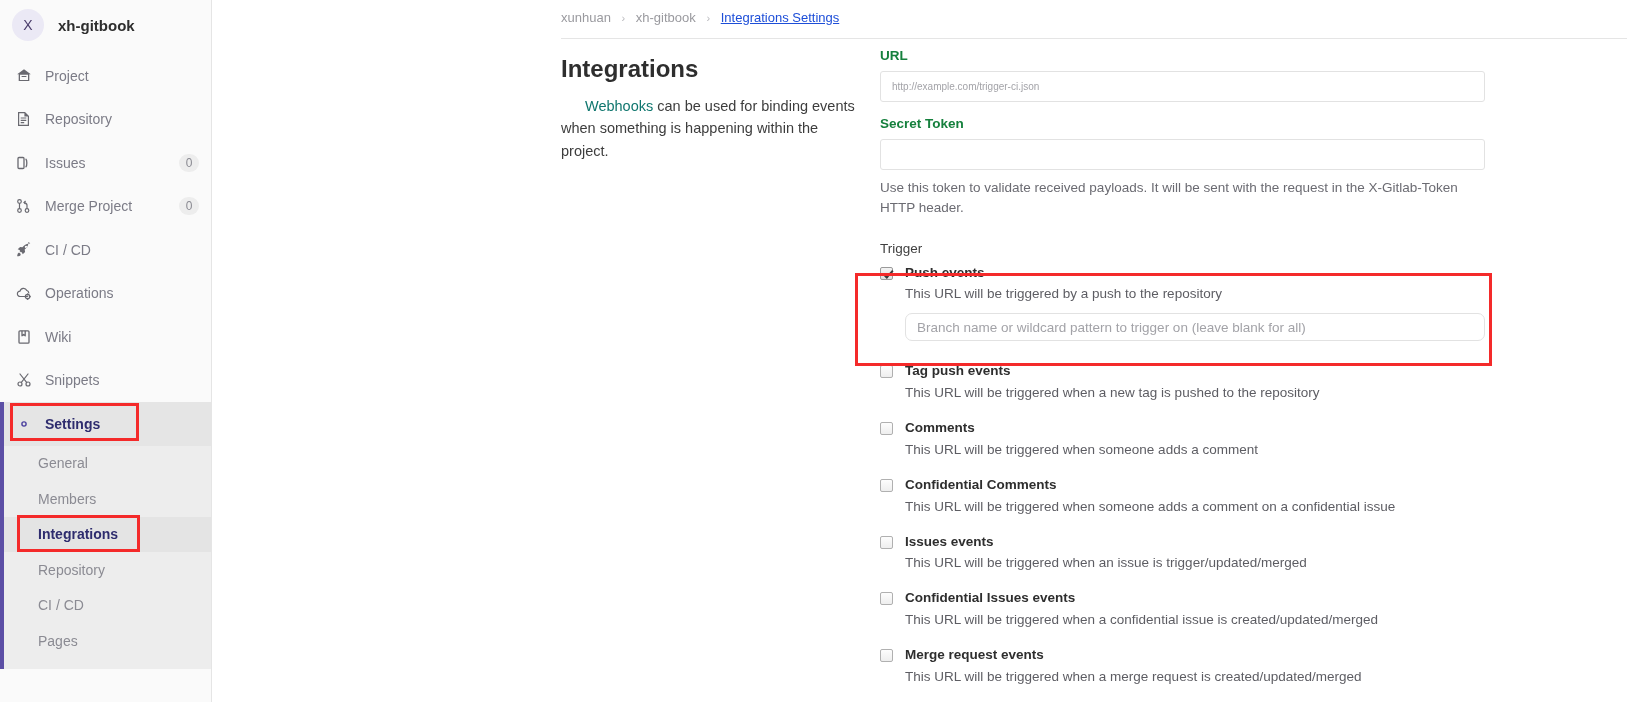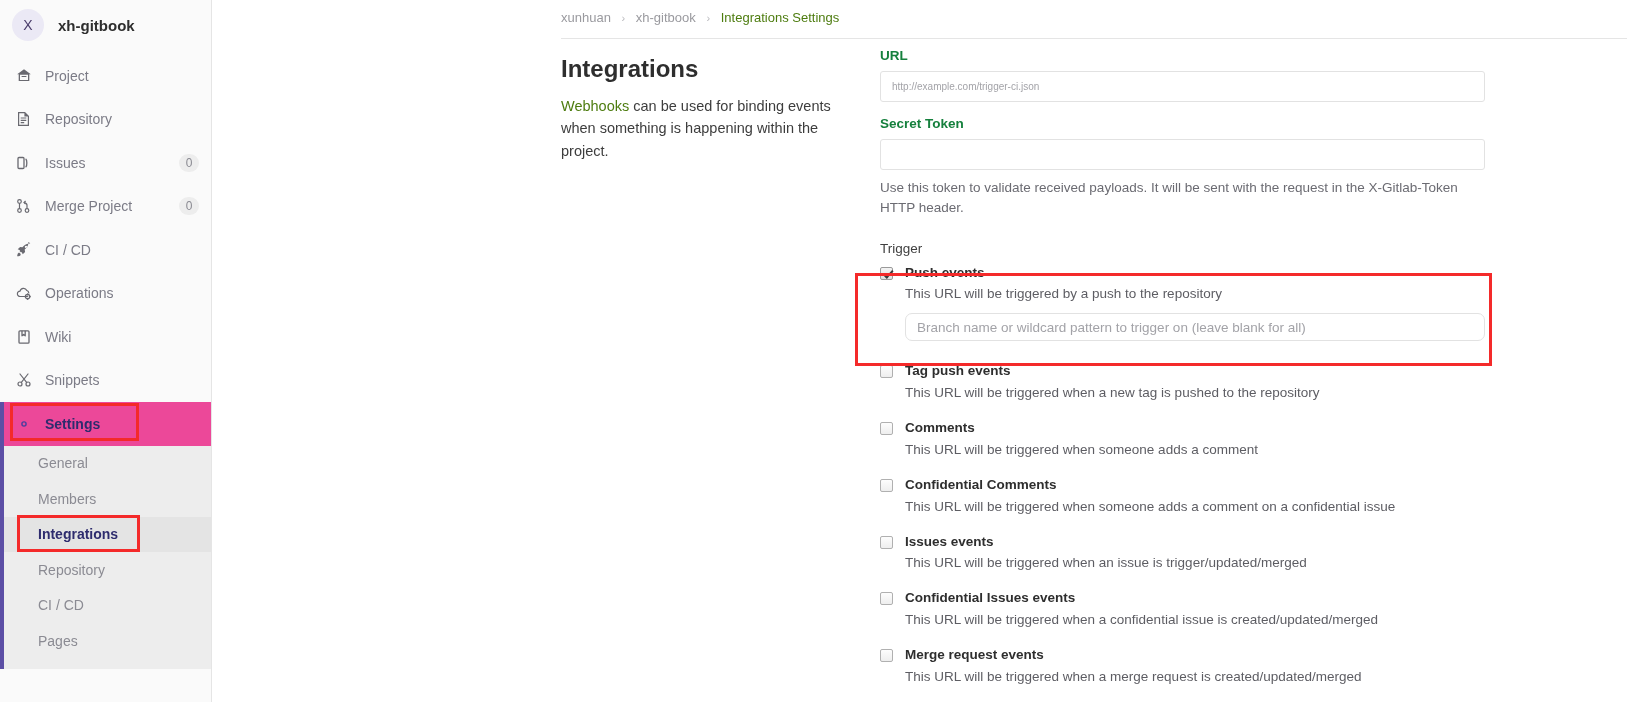--- a/index.html
+++ b/index.html
@@ -55,21 +55,21 @@
   .sb-badge {
     background: #ededed; color: #8a8a92;
     border-radius: 9px; font-size: 12px;
     min-width: 20px; height: 18px;
     display: flex; align-items: center; justify-content: center;
     padding: 0 6px;
   }
 
   
   .sb-item.active {
-    background: #ec4899;
+    background: #e5e5e5;
     color: #2e2c6e;
     font-weight: 700;
   }
   .sb-item.active .sb-ico { color: #4a3f9e; }
   .sb-item.active::before {
     content: ""; position: absolute; left: 0; top: 0;
     width: 4px; height: 100%; background: #5c4fa5;
   }
 
   
@@ -95,30 +95,30 @@
 
   
   #main { position: absolute; left: 212px; top: 0; right: 0; height: 702px; }
 
   .breadcrumb {
     position: absolute; left: 349px; top: 10px;
     font-size: 13px; color: #9a9a9f; white-space: nowrap;
   }
   .breadcrumb a { color: #9a9a9f; text-decoration: none; }
   .breadcrumb .sep { margin: 0 7px; color: #b9b9bd; font-size: 11px; }
-  .breadcrumb .cur { color: #4d7c0f; }
+  .breadcrumb .cur { color: #1d4ed8; text-decoration: underline; }
   .bc-rule {
     position: absolute; left: 349px; top: 38px;
     width: 1125px; height: 1px; background: #e5e5e5;
   }
 
   .sec-left { position: absolute; left: 349px; top: 55px; width: 295px; }
   .sec-title { font-size: 24px; font-weight: 700; color: #2e2e2e; margin: 0 0 12px 0; }
   .sec-desc { font-size: 14.5px; color: #3d3d3d; line-height: 1.55; }
-  .sec-desc a { color: #4d7c0f; text-decoration: none; }
+  .sec-desc a { color: #0f766e; text-decoration: none; margin-left: 24px; }
 
   .form { position: absolute; left: 668px; top: 48px; width: 616px; }
   .f-label { font-size: 13.5px; font-weight: 700; color: #15803d; margin-bottom: 8px; }
   .f-input {
     width: 605px; height: 31px;
     border: 1px solid #e2e2e2; border-radius: 3px;
     background: #fff;
     font-size: 10px; color: #2e2e2e;
     padding: 0 11px;
     font-family: "Liberation Sans", sans-serif;

